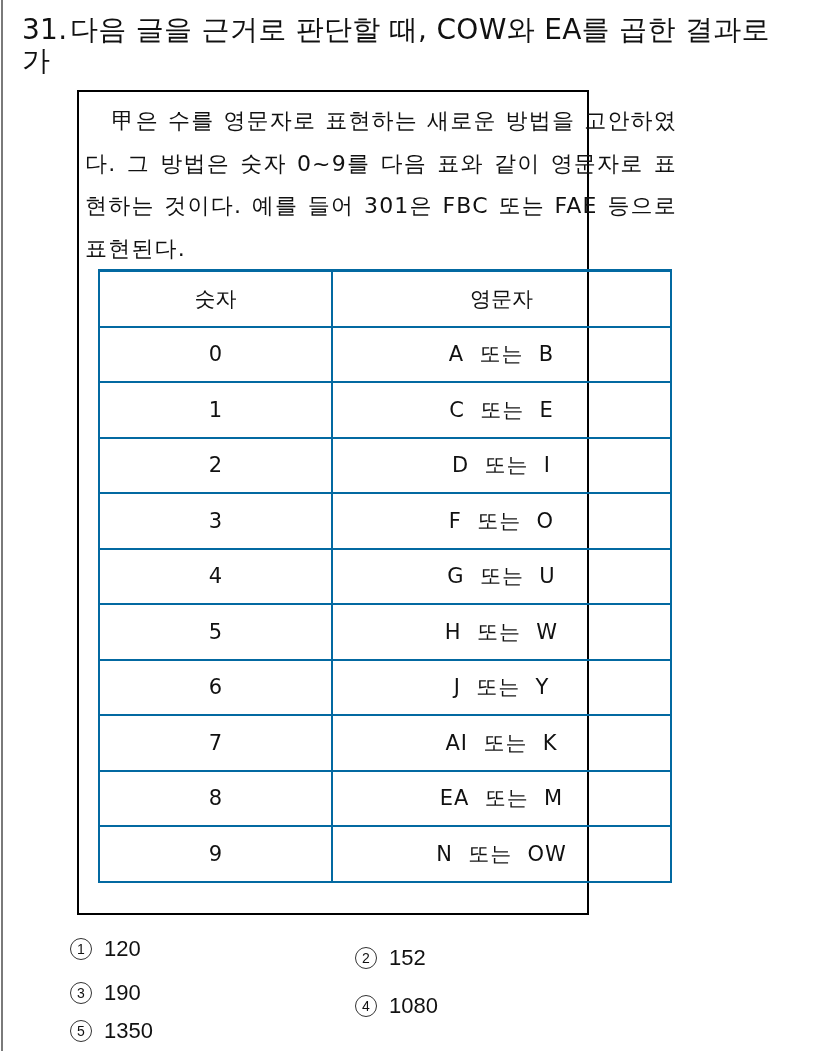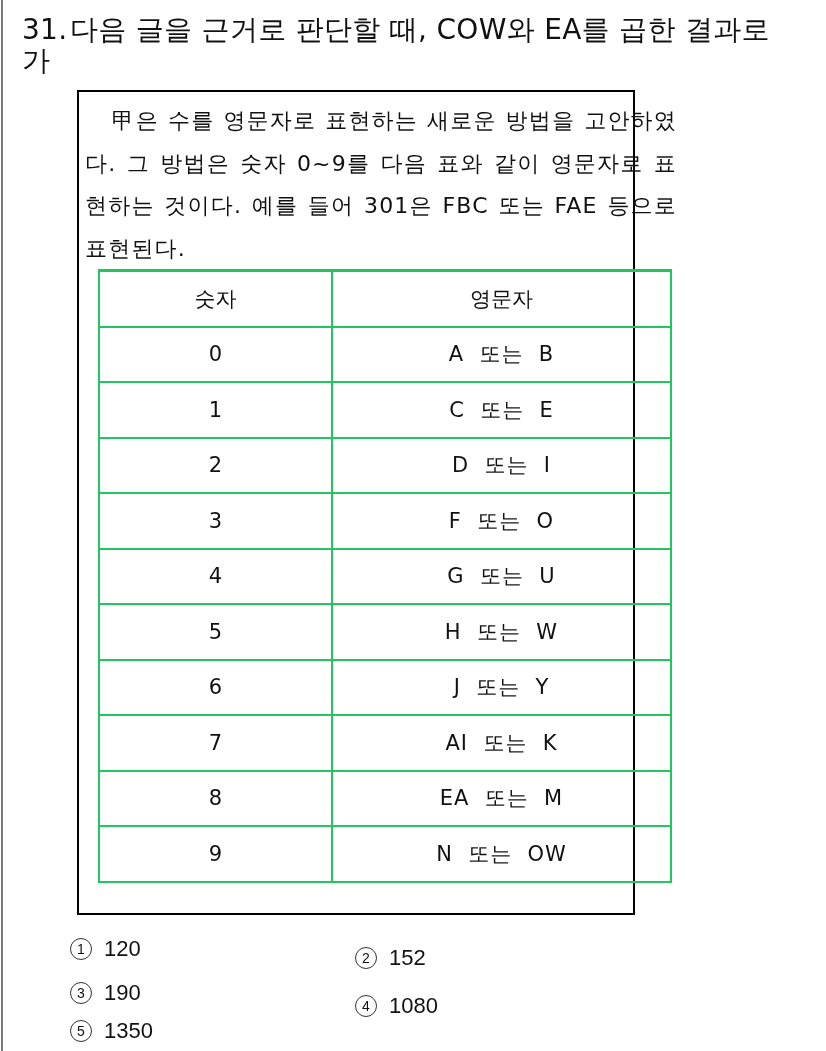--- a/index.html
+++ b/index.html
@@ -1,25 +1,25 @@
 <!DOCTYPE html>
 <html><head>
 <meta charset="utf-8">
 <style>
   html, body { margin:0; padding:0; background:#ffffff; }
   body { width:826px; height:1051px; position:relative; overflow:hidden; color:#111; font-family:"DejaVu Sans", sans-serif; }
   .left-rule { position:absolute; left:1px; top:0; width:2px; height:1051px; background:#7a7a7a; }
   .question { position:absolute; left:22px; top:14px; width:780px; font-size:28px; line-height:31px; letter-spacing:0.3px; }
   .question .num { display:inline-block; width:48px; }
   .question .line2 { display:block; padding-left:48px; }
-  .passage-box { position:absolute; left:77px; top:90px; width:558px; height:825px; border:2px solid #000; box-sizing:border-box; }
+  .passage-box { position:absolute; left:77px; top:90px; width:512px; height:825px; border:2px solid #000; box-sizing:border-box; }
   .passage-text { position:absolute; left:6px; top:8px; width:592px; font-size:22px; line-height:42.5px; letter-spacing:1.2px; text-align:justify; }
   .passage-text .indent { display:inline-block; width:26px; }
   table.code-table { position:absolute; left:19px; top:177px; width:574px; border-collapse:collapse; font-size:21px; }
-  table.code-table th, table.code-table td { border:2px solid #22c55e; height:53.5px; text-align:center; font-weight:normal; padding:0; }
+  table.code-table th, table.code-table td { border:2px solid #0369a1; height:53.5px; text-align:center; font-weight:normal; padding:0; }
   table.code-table tr:first-child th { border-top-width:3px; }
   table.code-table th:first-child, table.code-table td:first-child { width:231px; }
   .letters { white-space:pre; letter-spacing:1px; }
   .options { position:absolute; left:70px; top:936px; width:700px; font-family:"Liberation Sans", sans-serif; font-size:22px; }
   .opt { position:absolute; white-space:nowrap; }
   .opt .mark { display:inline-block; width:20px; height:20px; border:1px solid #333; border-radius:50%; font-size:14px; line-height:20px; text-align:center; margin-right:12px; vertical-align:2px; }
 </style>
 </head>
 <body>
 

